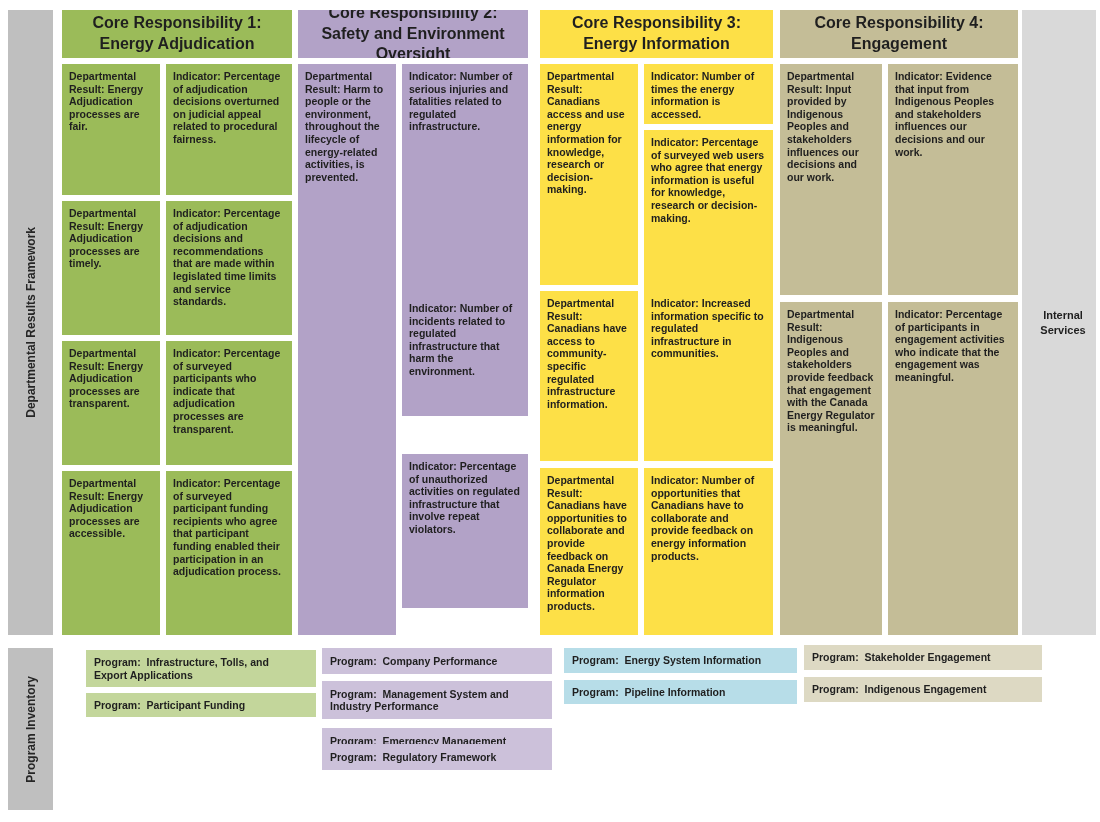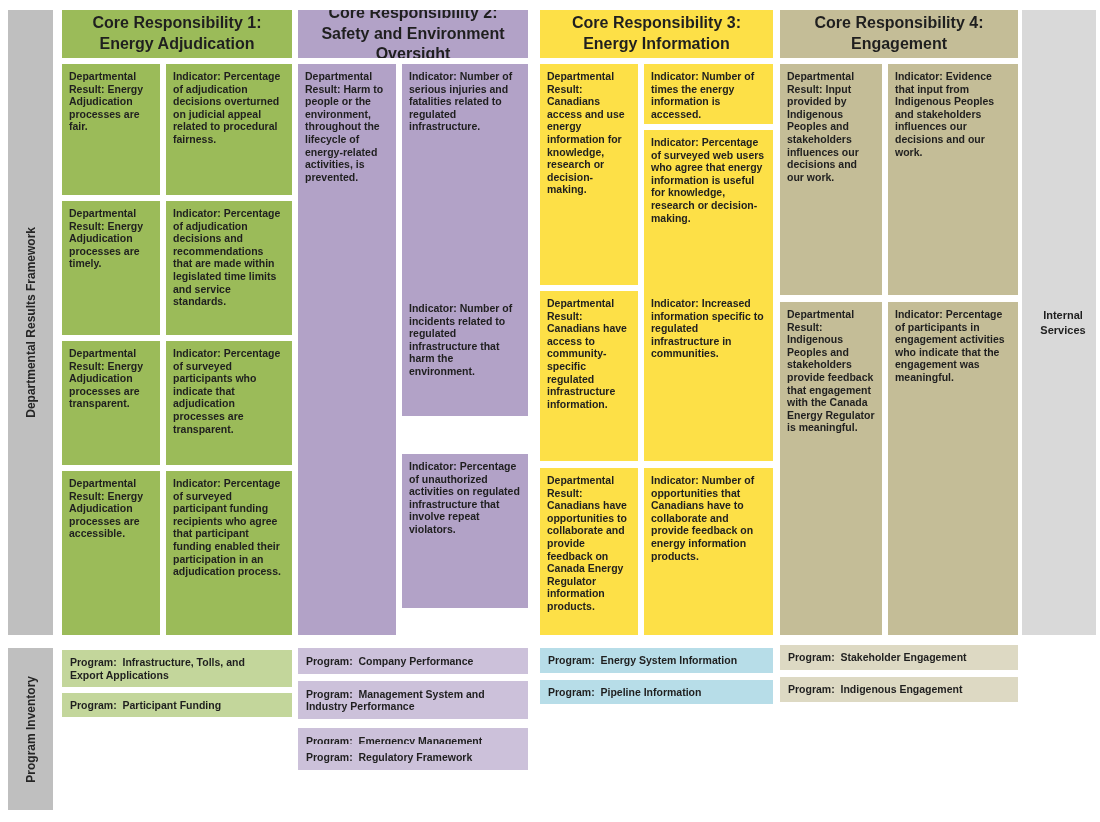--- a/index.html
+++ b/index.html
@@ -3,21 +3,21 @@
 <meta charset="utf-8">
 <style>
   html,body{margin:0;padding:0;background:#ffffff;}
   .canvas{position:relative;width:1100px;height:822px;background:#ffffff;
           font-family:"Liberation Sans",sans-serif;color:#1f1f1f;}
   .box{position:absolute;box-sizing:border-box;overflow:hidden;}
   .hdr{display:flex;align-items:center;justify-content:center;text-align:center;
        font-weight:bold;font-size:16px;line-height:1.3;white-space:pre-line;}
   .cell{padding:6px 7px;font-weight:bold;font-size:10.5px;line-height:1.2;}
   .prog{display:flex;align-items:center;padding:2px 8px;font-weight:bold;
-        font-size:10.5px;line-height:1.15;white-space:pre-wrap;}
+        font-size:10.5px;line-height:1.15;white-space:pre-wrap;margin-left:24px;}
   .vlabel{display:flex;align-items:center;justify-content:center;background:#BFBFBF;
           font-weight:bold;font-size:12px;color:#262626;}
   .vlabel span{writing-mode:vertical-rl;transform:rotate(180deg);white-space:nowrap;}
   .internal{background:#D9D9D9;display:flex;align-items:center;justify-content:center;
             text-align:center;font-weight:bold;font-size:11px;line-height:1.3;padding-left:8px;}
   .green{background:#9BBB59}.green-l{background:#C3D69B}
   .purple{background:#B2A2C7}.purple-l{background:#CCC1DA}
   .blue{background:#fde047}.blue-l{background:#B7DDE8}
   .tan{background:#C4BD97}.tan-l{background:#DDD9C3}
 </style>

